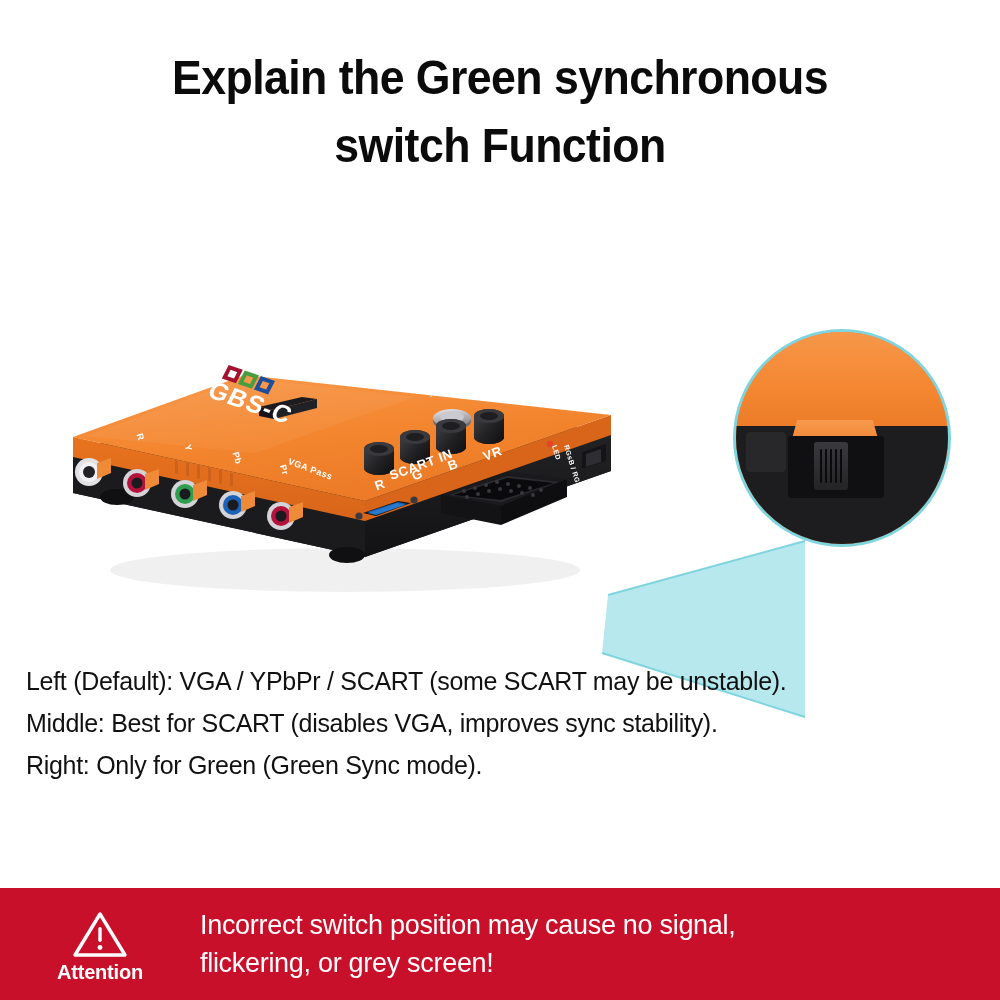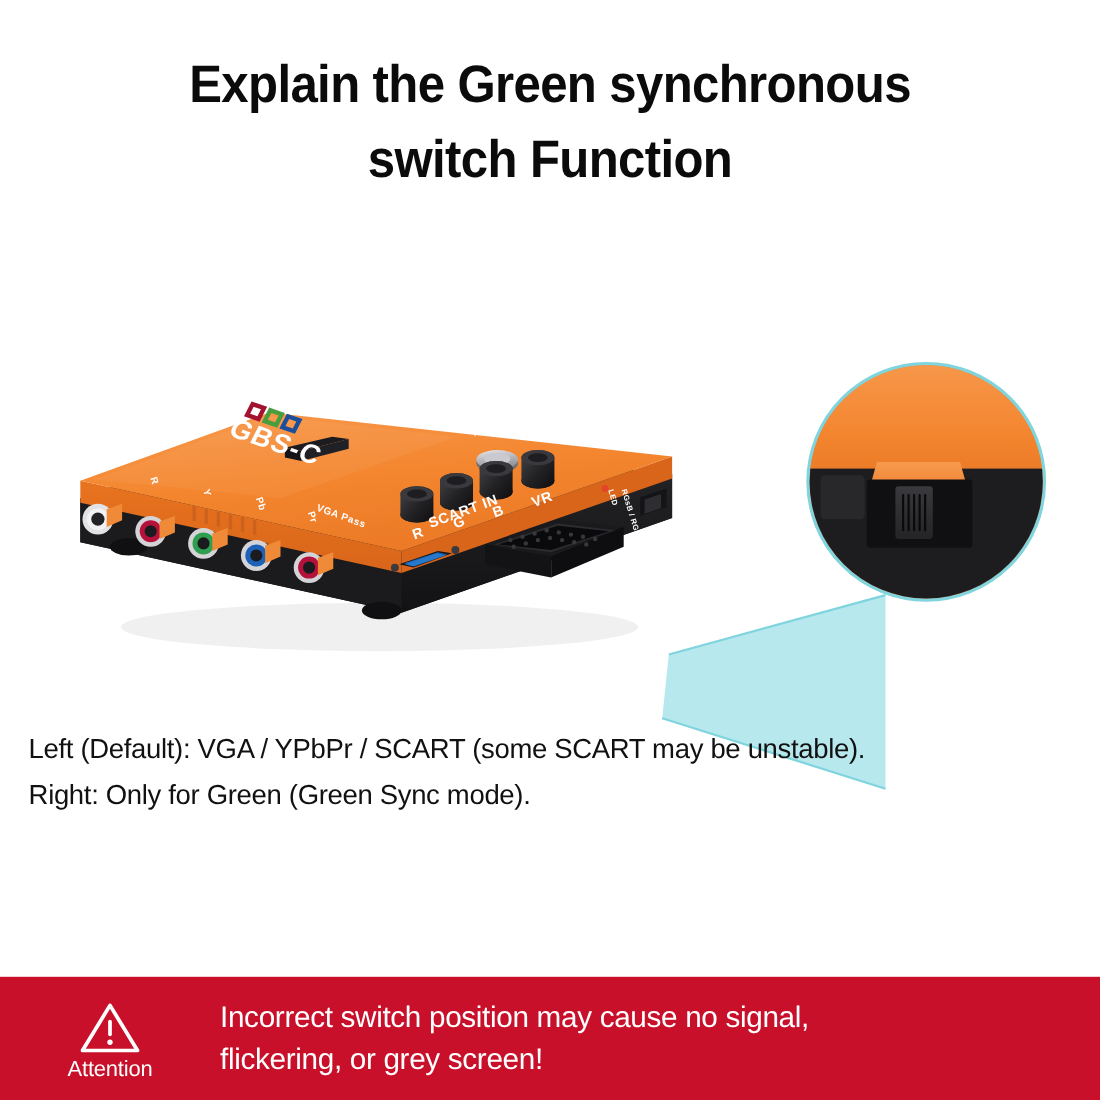--- a/index.html
+++ b/index.html
@@ -231,21 +231,21 @@
     flex: 0 0 200px;
     display: flex;
     flex-direction: column;
     align-items: center;
     justify-content: center;
     padding-top: 4px;
   }
   .warn-tri { display: block; }
   .attention-label {
     font-family: "Liberation Sans", sans-serif;
-    font-weight: normal;
+    font-weight: bold;
     font-size: 20px;
     color: #ffffff;
     margin-top: 2px;
     letter-spacing: -0.2px;
   }
   .attention-text {
     flex: 1;
     padding-right: 36px;
   }
   .attention-text div {
@@ -484,20 +484,21 @@
       <i></i>
       <i></i>
       <i></i>
     </div>
   </div>
 </div>
 
 <div class="switch-section">
   <div class="switch-list">
     <div class="switch-line">Left (Default): VGA / YPbPr / SCART (some SCART may be unstable).</div>
+    <div class="switch-line">Middle: Best for SCART (disables VGA, improves sync stability).</div>
     <div class="switch-line">Right: Only for Green (Green Sync mode).</div>
   </div>
 </div>
 
 <div class="attention-banner">
   <div class="attention-icon-wrap">
     <svg class="warn-tri" width="56" height="50" viewBox="0 0 56 50">
       <path d="M 28 5 L 53 46 L 3 46 Z" fill="none" stroke="#ffffff" stroke-width="3.4" stroke-linejoin="round"></path>
       <rect x="26.3" y="18" width="3.4" height="15" rx="1.7" fill="#ffffff"></rect>
       <circle cx="28" cy="38.5" r="2.4" fill="#ffffff"></circle>

